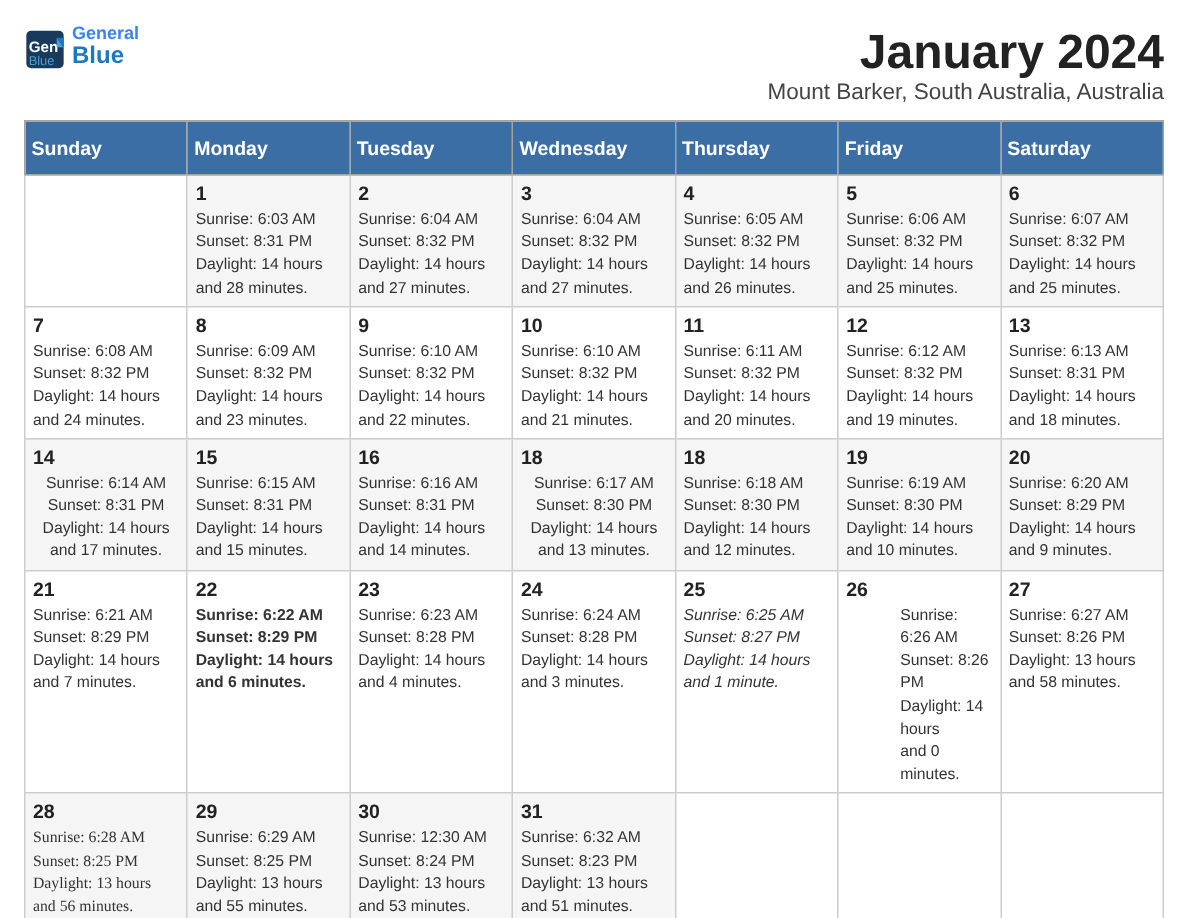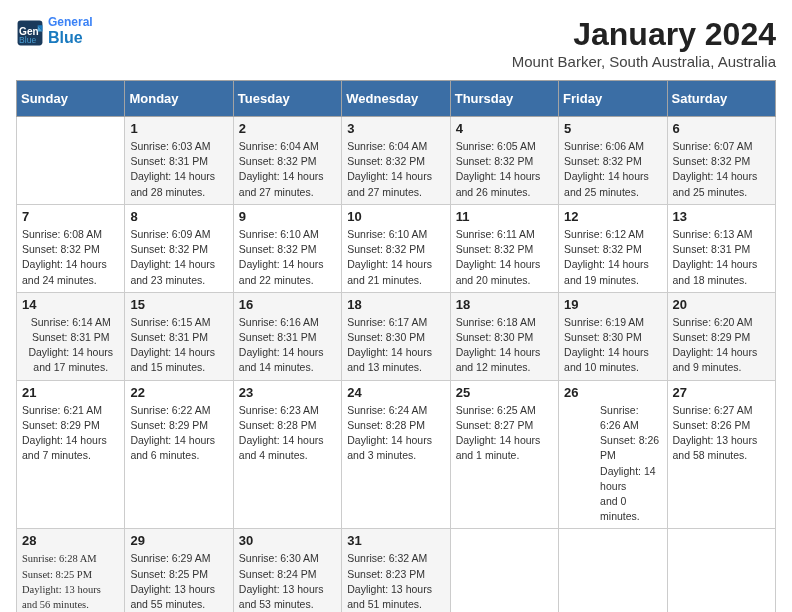--- a/index.html
+++ b/index.html
@@ -228,21 +228,21 @@
         </td>
         <td>
           <span class="day-num">16</span>
           <div class="day-info" style="white-space: pre-line;">Sunrise: 6:16 AM
 Sunset: 8:31 PM
 Daylight: 14 hours
 and 14 minutes.</div>
         </td>
         <td>
           <span class="day-num">18</span>
-          <div class="day-info" style="white-space: pre-line;">Sunrise: 6:17 AM
+          <div class="day-info" style="white-space: pre-line; text-align: center;">Sunrise: 6:17 AM
 Sunset: 8:30 PM
 Daylight: 14 hours
 and 13 minutes.</div>
         </td>
         <td>
           <span class="day-num">18</span>
           <div class="day-info" style="white-space: pre-line;">Sunrise: 6:18 AM
 Sunset: 8:30 PM
 Daylight: 14 hours
 and 12 minutes.</div>
@@ -265,42 +265,42 @@
       <tr>
         <td>
           <span class="day-num">21</span>
           <div class="day-info" style="white-space: pre-line;">Sunrise: 6:21 AM
 Sunset: 8:29 PM
 Daylight: 14 hours
 and 7 minutes.</div>
         </td>
         <td>
           <span class="day-num">22</span>
-          <div class="day-info" style="white-space: pre-line;">Sunrise: 6:22 AM
+          <div class="day-info" style="white-space: pre-line; font-weight: bold;">Sunrise: 6:22 AM
 Sunset: 8:29 PM
 Daylight: 14 hours
 and 6 minutes.</div>
         </td>
         <td>
           <span class="day-num">23</span>
           <div class="day-info" style="white-space: pre-line;">Sunrise: 6:23 AM
 Sunset: 8:28 PM
 Daylight: 14 hours
 and 4 minutes.</div>
         </td>
         <td>
           <span class="day-num">24</span>
           <div class="day-info" style="white-space: pre-line;">Sunrise: 6:24 AM
 Sunset: 8:28 PM
 Daylight: 14 hours
 and 3 minutes.</div>
         </td>
         <td>
           <span class="day-num">25</span>
-          <div class="day-info" style="white-space: pre-line;">Sunrise: 6:25 AM
+          <div class="day-info" style="white-space: pre-line; font-style: italic;">Sunrise: 6:25 AM
 Sunset: 8:27 PM
 Daylight: 14 hours
 and 1 minute.</div>
         </td>
         <td>
           <span class="day-num">26</span>
           <div class="day-info" style="white-space: pre-line; margin-left: 36px;">Sunrise: 6:26 AM
 Sunset: 8:26 PM
 Daylight: 14 hours
 and 0 minutes.</div>
@@ -323,21 +323,21 @@
         </td>
         <td>
           <span class="day-num">29</span>
           <div class="day-info" style="white-space: pre-line;">Sunrise: 6:29 AM
 Sunset: 8:25 PM
 Daylight: 13 hours
 and 55 minutes.</div>
         </td>
         <td>
           <span class="day-num">30</span>
-          <div class="day-info" style="white-space: pre-line;">Sunrise: 6:30 AM
+          <div class="day-info" style="white-space: pre-line;">Sunrise: 12:30 AM
 Sunset: 8:24 PM
 Daylight: 13 hours
 and 53 minutes.</div>
         </td>
         <td>
           <span class="day-num">31</span>
           <div class="day-info" style="white-space: pre-line;">Sunrise: 6:32 AM
 Sunset: 8:23 PM
 Daylight: 13 hours
 and 51 minutes.</div>

